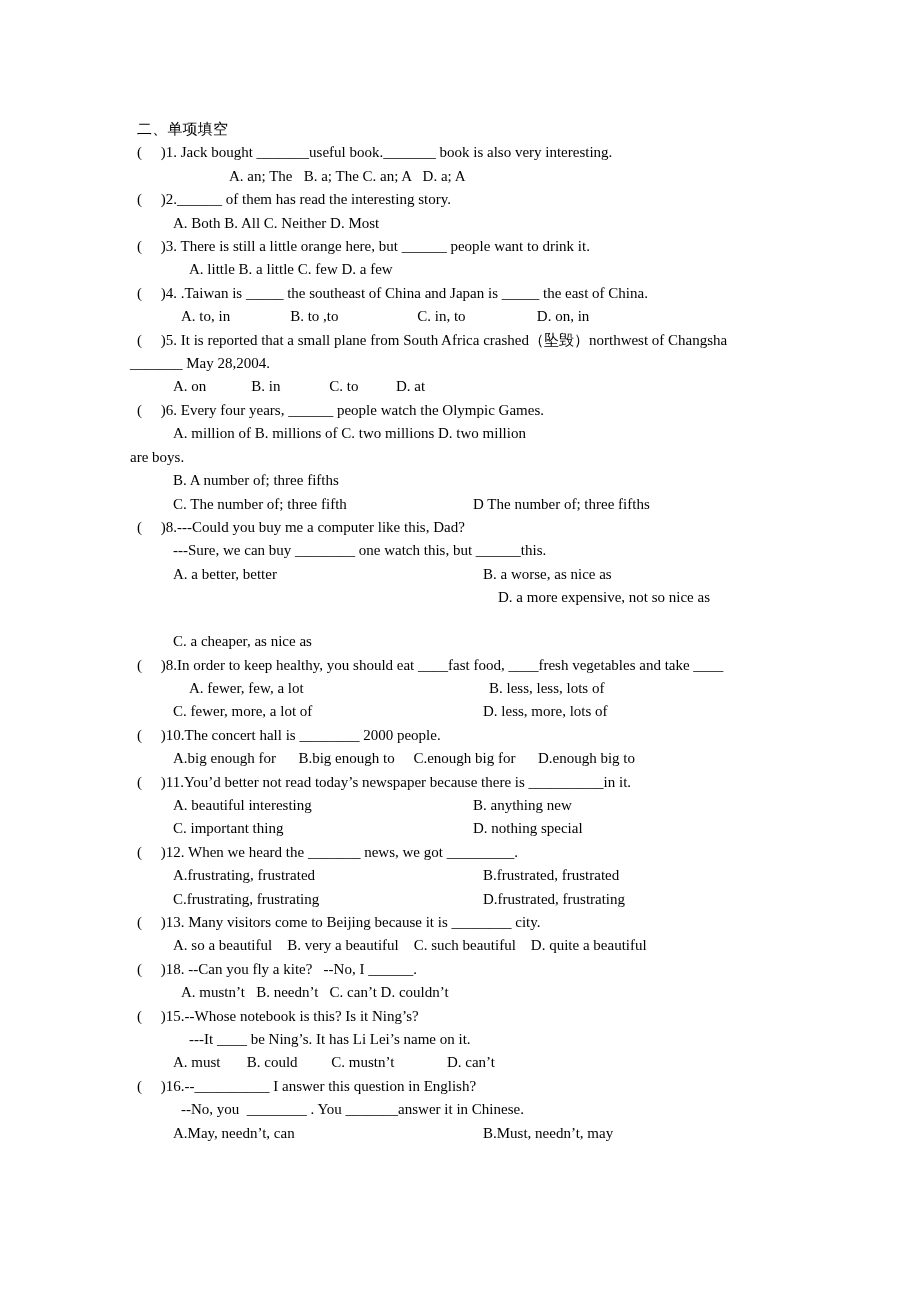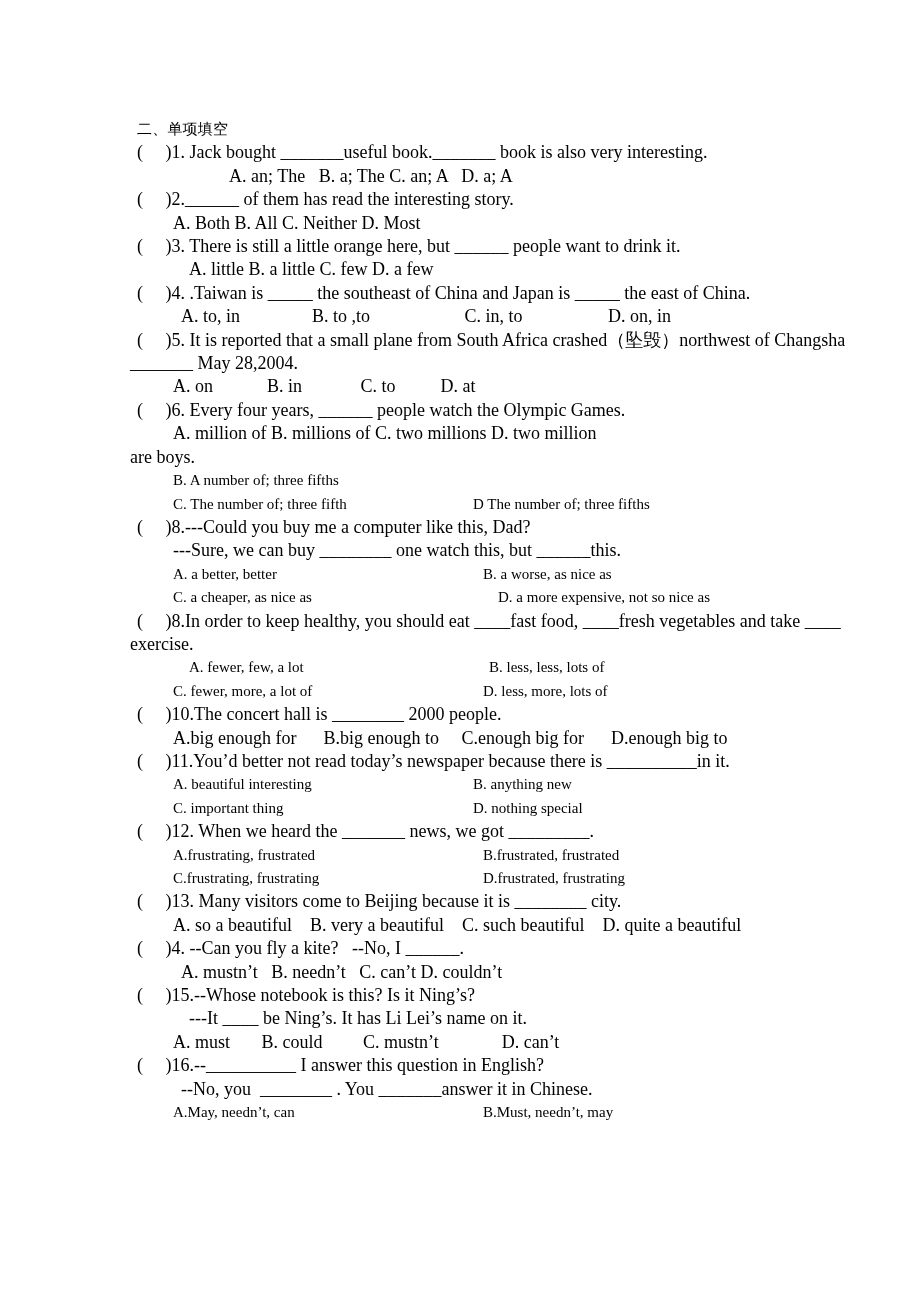--- a/index.html
+++ b/index.html
@@ -27,42 +27,42 @@
     line-height: 23.4px;
     letter-spacing: 0.2px;
     white-space: pre;
   }
   .q-block {
     font-size: 15px;
     line-height: 23.4px;
   }
   .line {
     white-space: pre;
-    font-size: 18px;
+    font-size: 15px;
     line-height: 23.4px;
     min-height: 23.4px;
   }
   
   .i0  { padding-left: 0px; }
   .i3  { padding-left: 36px; }
   .i4  { padding-left: 44px; }
   .i5  { padding-left: 52px; }
   .i9  { padding-left: 92px; }
 
   .two-col {
     display: flex;
     white-space: pre;
     font-size: 15px;
     line-height: 23.4px;
   }
   .two-col .c1 { flex: 0 0 auto; }
   .two-col .c2 { flex: 0 0 auto; }
   .w300 { width: 300px; }
   .w310 { width: 310px; }
-  .w325 { width: 325px; }
+  .w325 { width: 325px; margin-top: 44px; }
 </style>
 </head>
 <body>
 
 <div class="page">
 
   <div class="section-title">二、单项填空</div>
 
   <div class="q-block">
     <div class="line i0">(     )1. Jack bought _______useful book._______ book is also very interesting.</div>
@@ -114,21 +114,20 @@
       <span class="c2">B. a worse, as nice as</span>
     </div>
     <div class="two-col i3">
       <span class="c1 w325">C. a cheaper, as nice as</span>
       <span class="c2">D. a more expensive, not so nice as</span>
     </div>
   </div>
 
   <div class="q-block">
     <div class="line i0">(     )8.In order to keep healthy, you should eat ____fast food, ____fresh vegetables and take ____</div>
-    <div class="line" style="padding-left:0px;margin-left:-7px;">exercise.</div>
     <div class="two-col i5">
       <span class="c1 w300">A. fewer, few, a lot</span>
       <span class="c2">B. less, less, lots of</span>
     </div>
     <div class="two-col i3">
       <span class="c1 w310">C. fewer, more, a lot of</span>
       <span class="c2">D. less, more, lots of</span>
     </div>
   </div>
 
@@ -160,21 +159,21 @@
       <span class="c2">D.frustrated, frustrating</span>
     </div>
   </div>
 
   <div class="q-block">
     <div class="line i0">(     )13. Many visitors come to Beijing because it is ________ city.</div>
     <div class="line i3">A. so a beautiful    B. very a beautiful    C. such beautiful    D. quite a beautiful</div>
   </div>
 
   <div class="q-block">
-    <div class="line i0">(     )4. --Can you fly a kite?   --No, I ______.</div>
+    <div class="line i0">(     )18. --Can you fly a kite?   --No, I ______.</div>
     <div class="line i4">A. mustn’t   B. needn’t   C. can’t D. couldn’t</div>
   </div>
 
   <div class="q-block">
     <div class="line i0">(     )15.--Whose notebook is this? Is it Ning’s?</div>
     <div class="line i5">---It ____ be Ning’s. It has Li Lei’s name on it.</div>
     <div class="line i3">A. must       B. could         C. mustn’t              D. can’t</div>
   </div>
 
   <div class="q-block">

